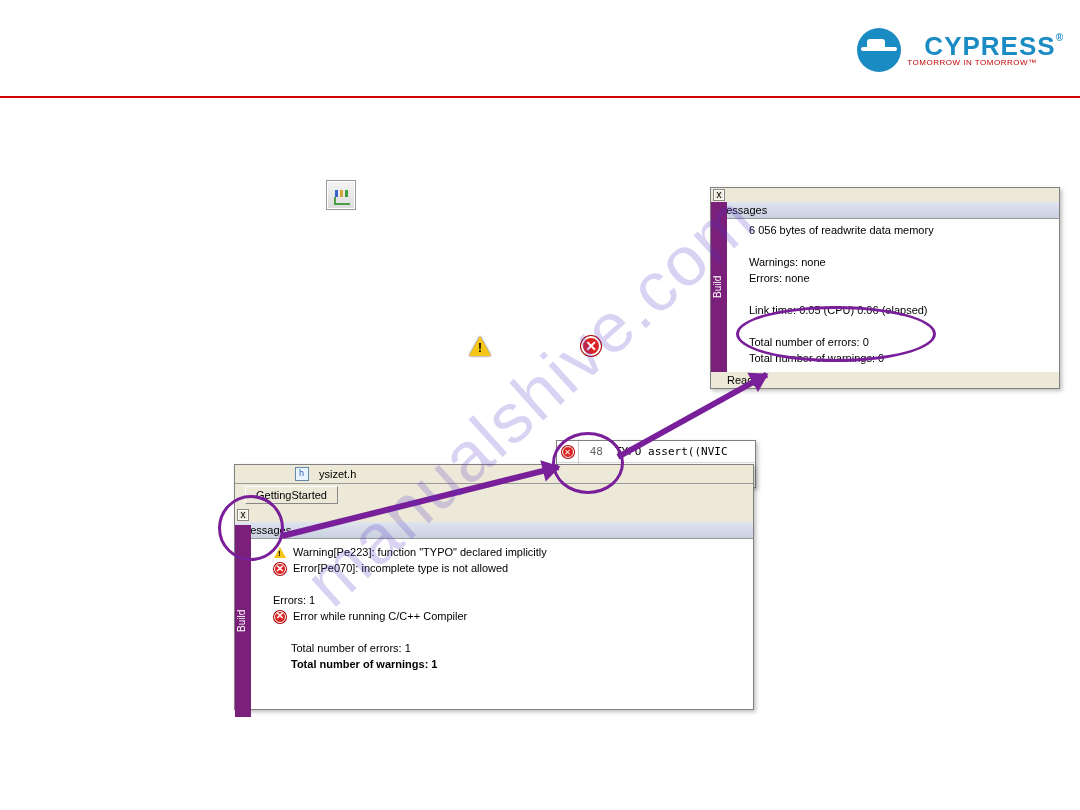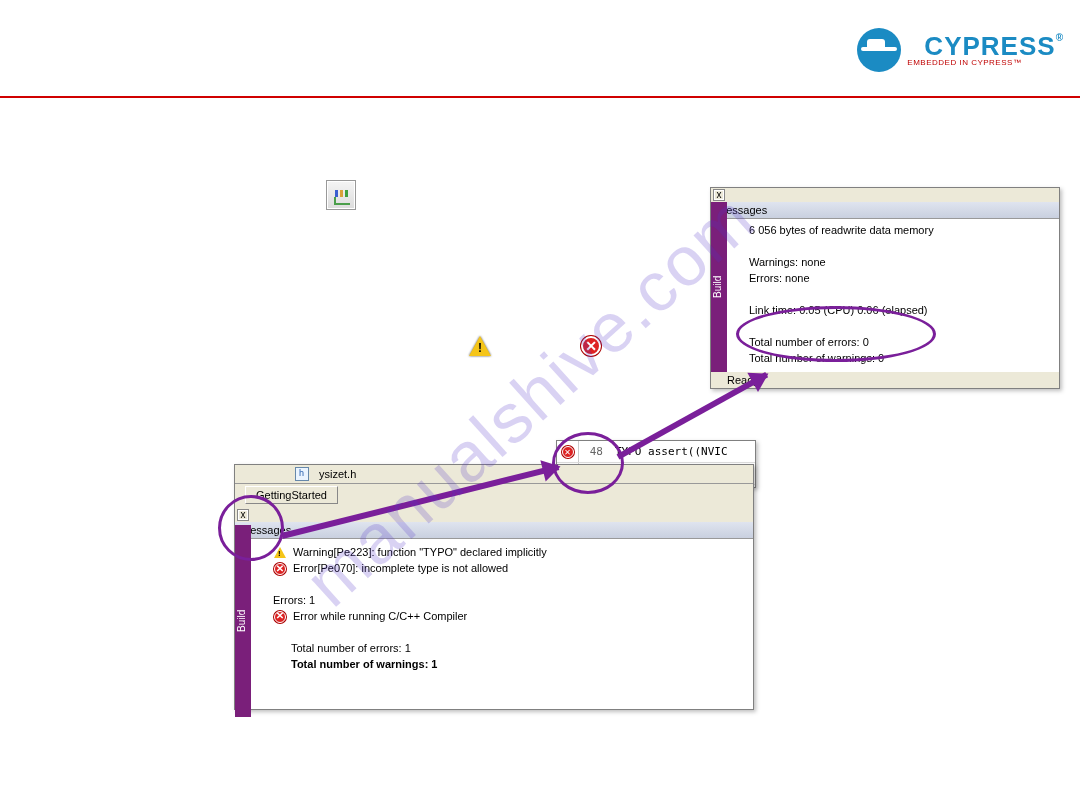--- a/index.html
+++ b/index.html
@@ -291,21 +291,21 @@
 </style>
 </head>
 <body>
 
 <div class="red-rule"></div>
 
 <div class="cypress-logo">
   <div class="cypress-mark"></div>
   <div class="cypress-text">
     <span class="cypress-word"><span>CYPRESS</span><sup>®</sup></span>
-    <span class="cypress-tag">EMBEDDED IN CYPRESS™</span>
+    <span class="cypress-tag">TOMORROW IN TOMORROW™</span>
   </div>
 </div>
 
 <div class="small-toolbtn">
   <div class="bars">
       <span></span>
       <span></span>
       <span></span>
     </div>
 </div>

